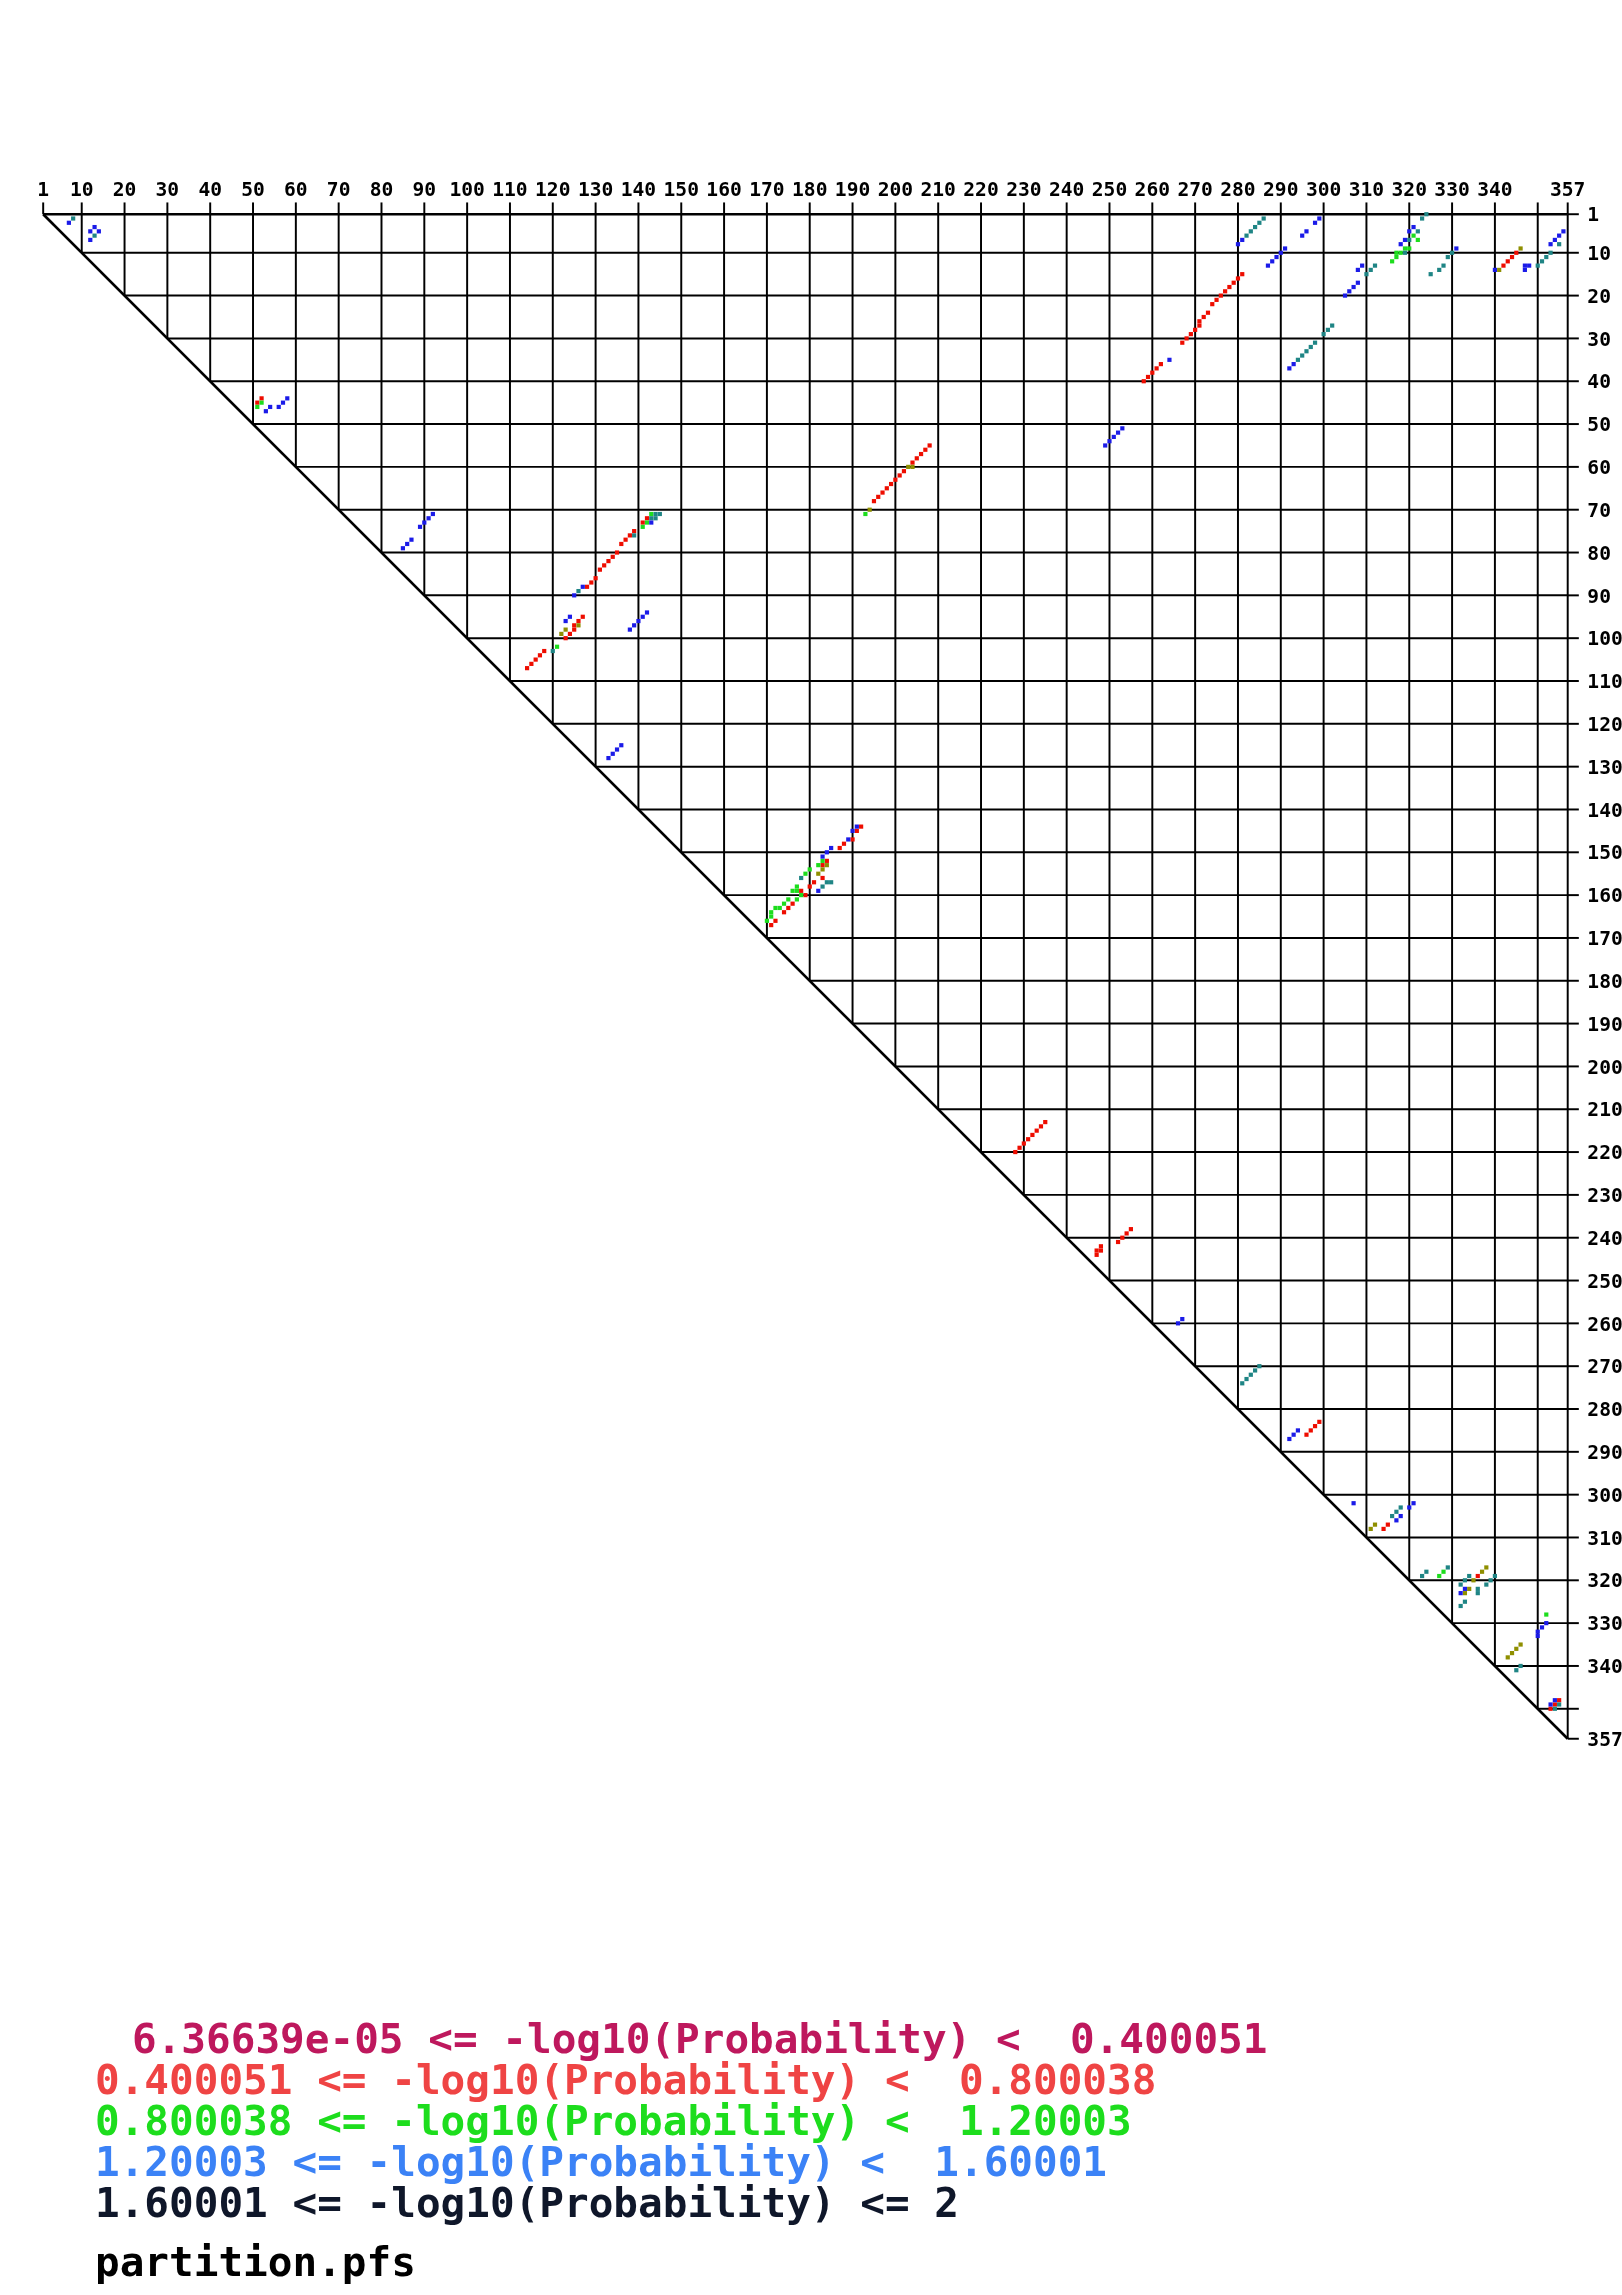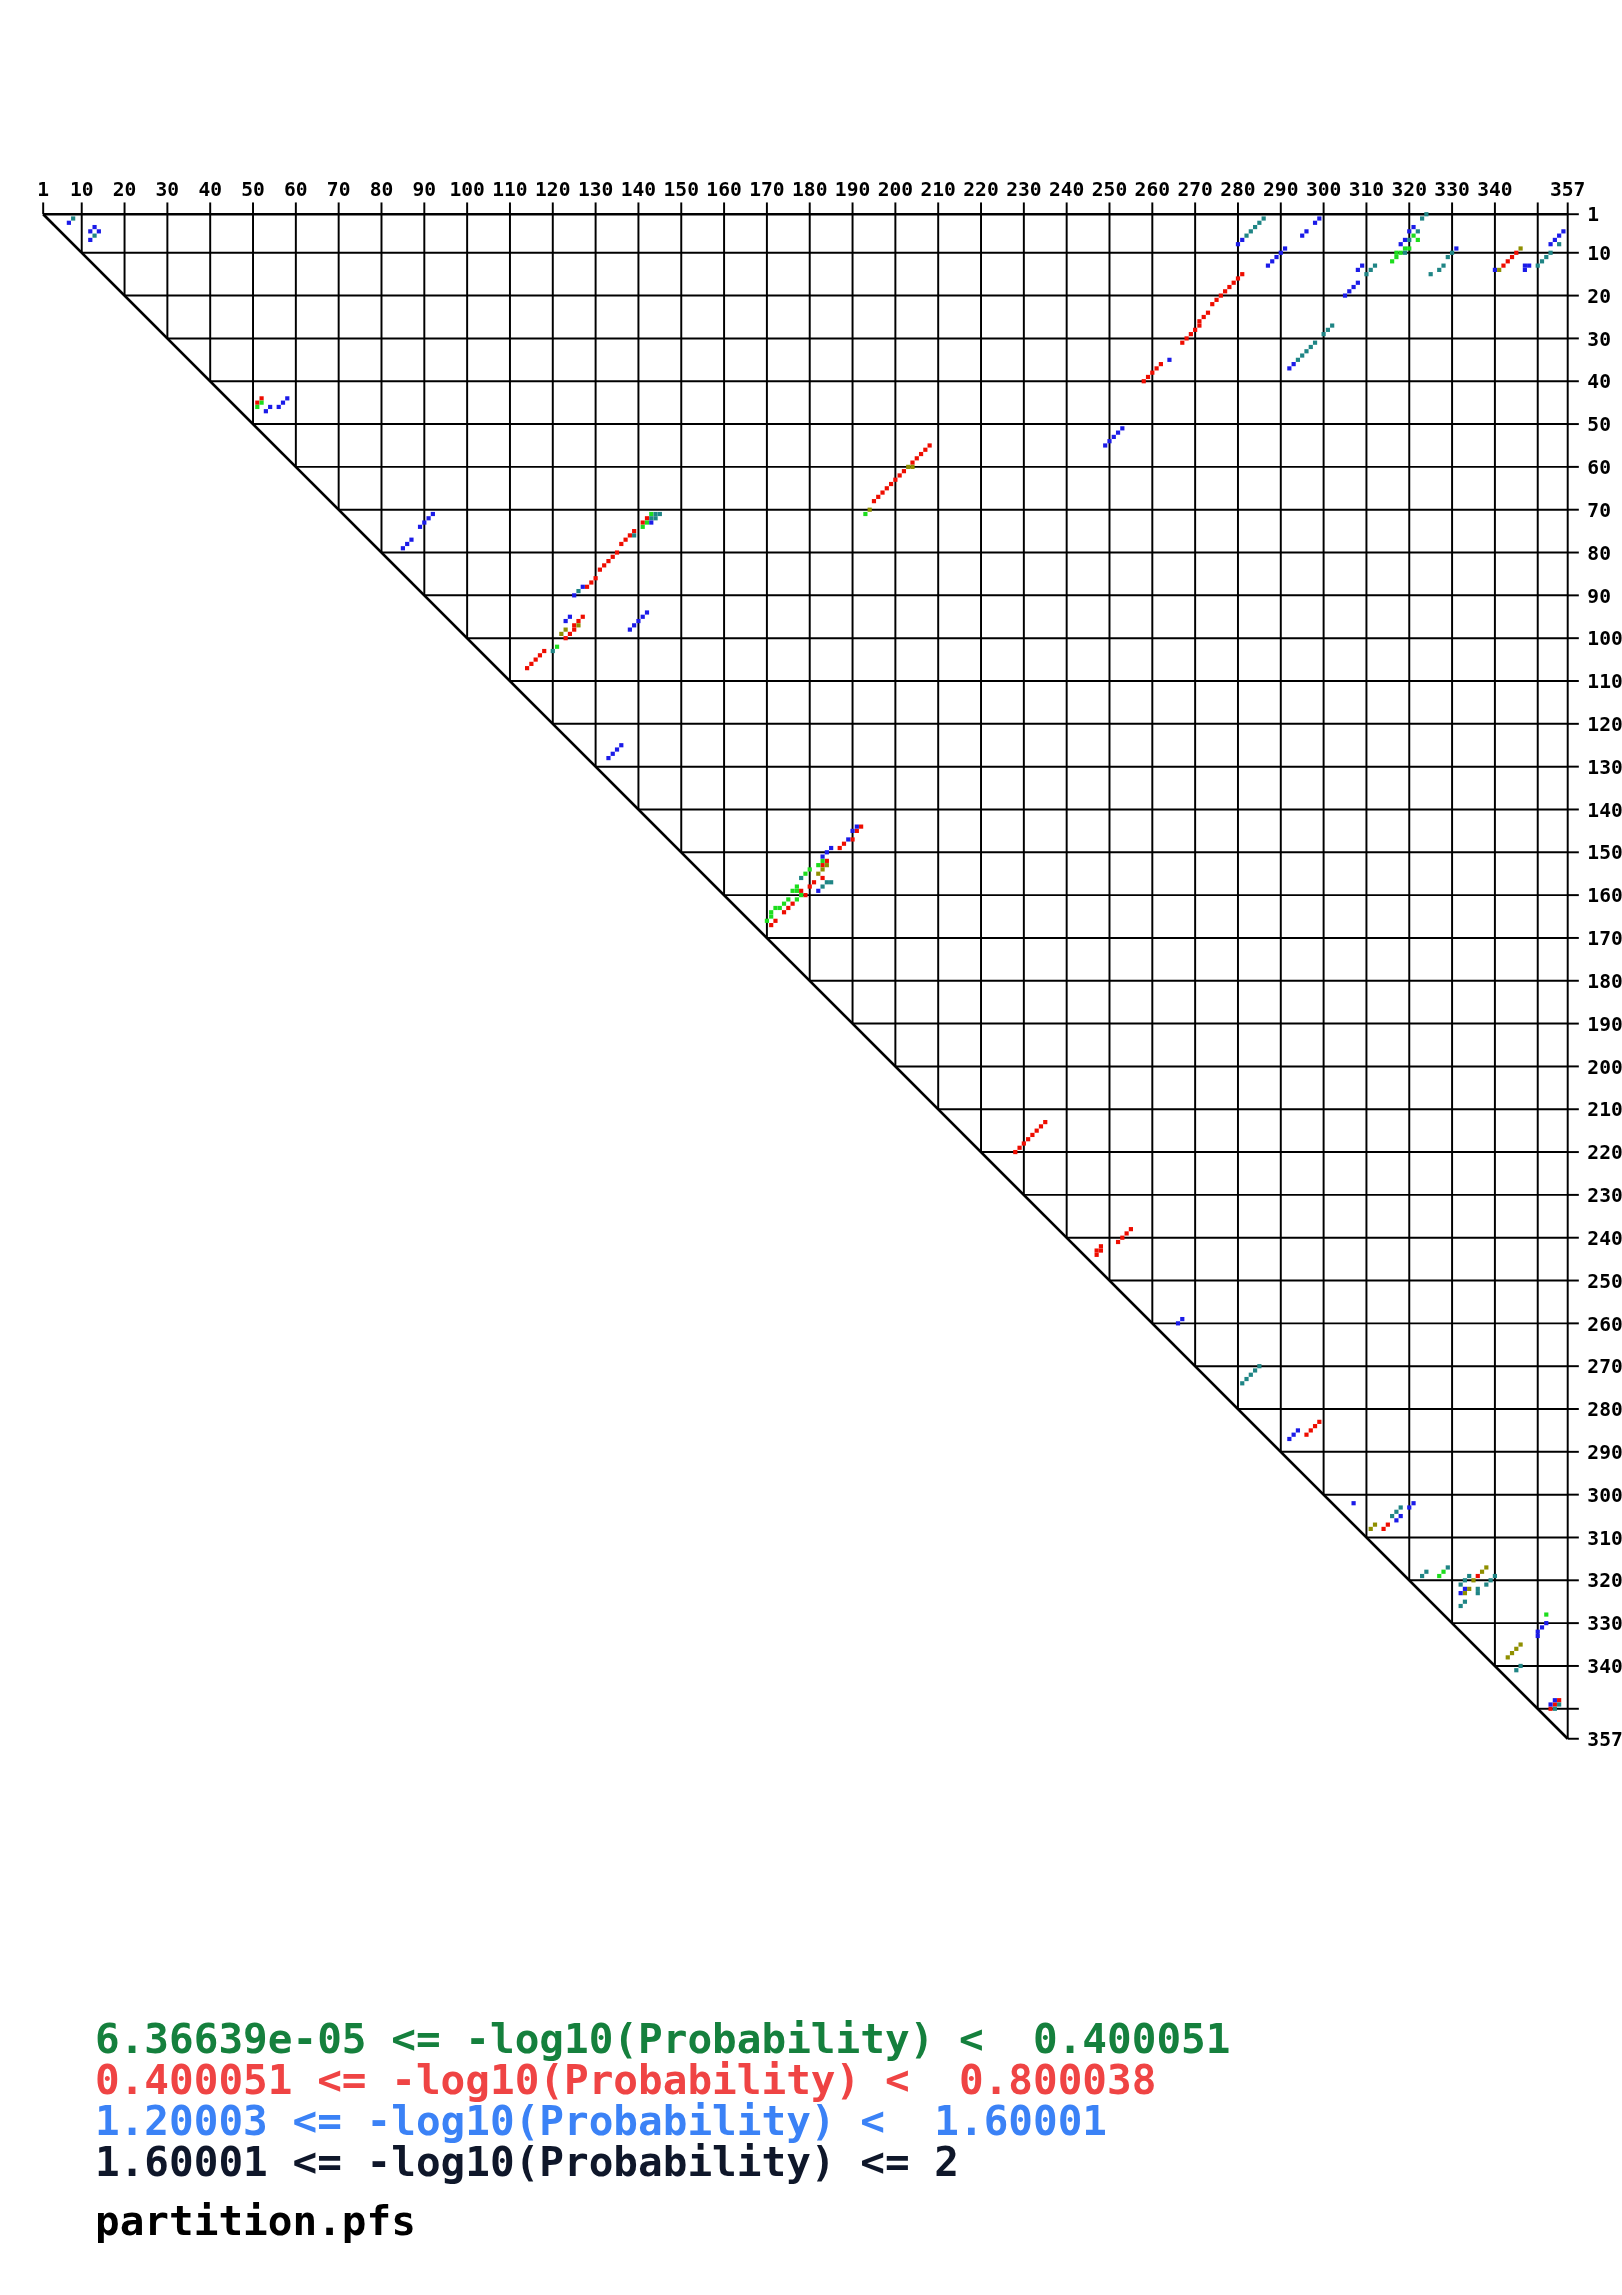--- a/index.html
+++ b/index.html
@@ -579,20 +579,21 @@
           <rect x="2353.55" y="2483.65" width="6.4" height="6.4"></rect>
           <rect x="2360.0950000000003" y="2477.105" width="6.4" height="6.4"></rect>
           <rect x="2347.005" y="2490.195" width="6.4" height="6.4"></rect>
           <rect x="2347.005" y="2496.7400000000002" width="6.4" height="6.4"></rect>
           <rect x="2373.185" y="2594.915" width="6.4" height="6.4"></rect>
           <rect x="2366.6400000000003" y="2601.46" width="6.4" height="6.4"></rect>
         </g>
       </g>
     </svg>
   <div class="legend">
-    <div class="legend-line" style="color: #15803d;">6.36639e-05 &lt;= -log10(Probability) &lt;  0.400051</div>
+    <div class="legend-line" style="color: #be185d; margin-left: 37px;">6.36639e-05 &lt;= -log10(Probability) &lt;  0.400051</div>
     <div class="legend-line" style="color: #ef4444;">0.400051 &lt;= -log10(Probability) &lt;  0.800038</div>
+    <div class="legend-line" style="color: rgb(29, 221, 29);">0.800038 &lt;= -log10(Probability) &lt;  1.20003</div>
     <div class="legend-line" style="color: #3b82f6;">1.20003 &lt;= -log10(Probability) &lt;  1.60001</div>
     <div class="legend-line" style="color: #0f172a;">1.60001 &lt;= -log10(Probability) &lt;= 2</div>
     <div class="filename">partition.pfs</div>
   </div>
 </div>
 
 
 </body></html>

